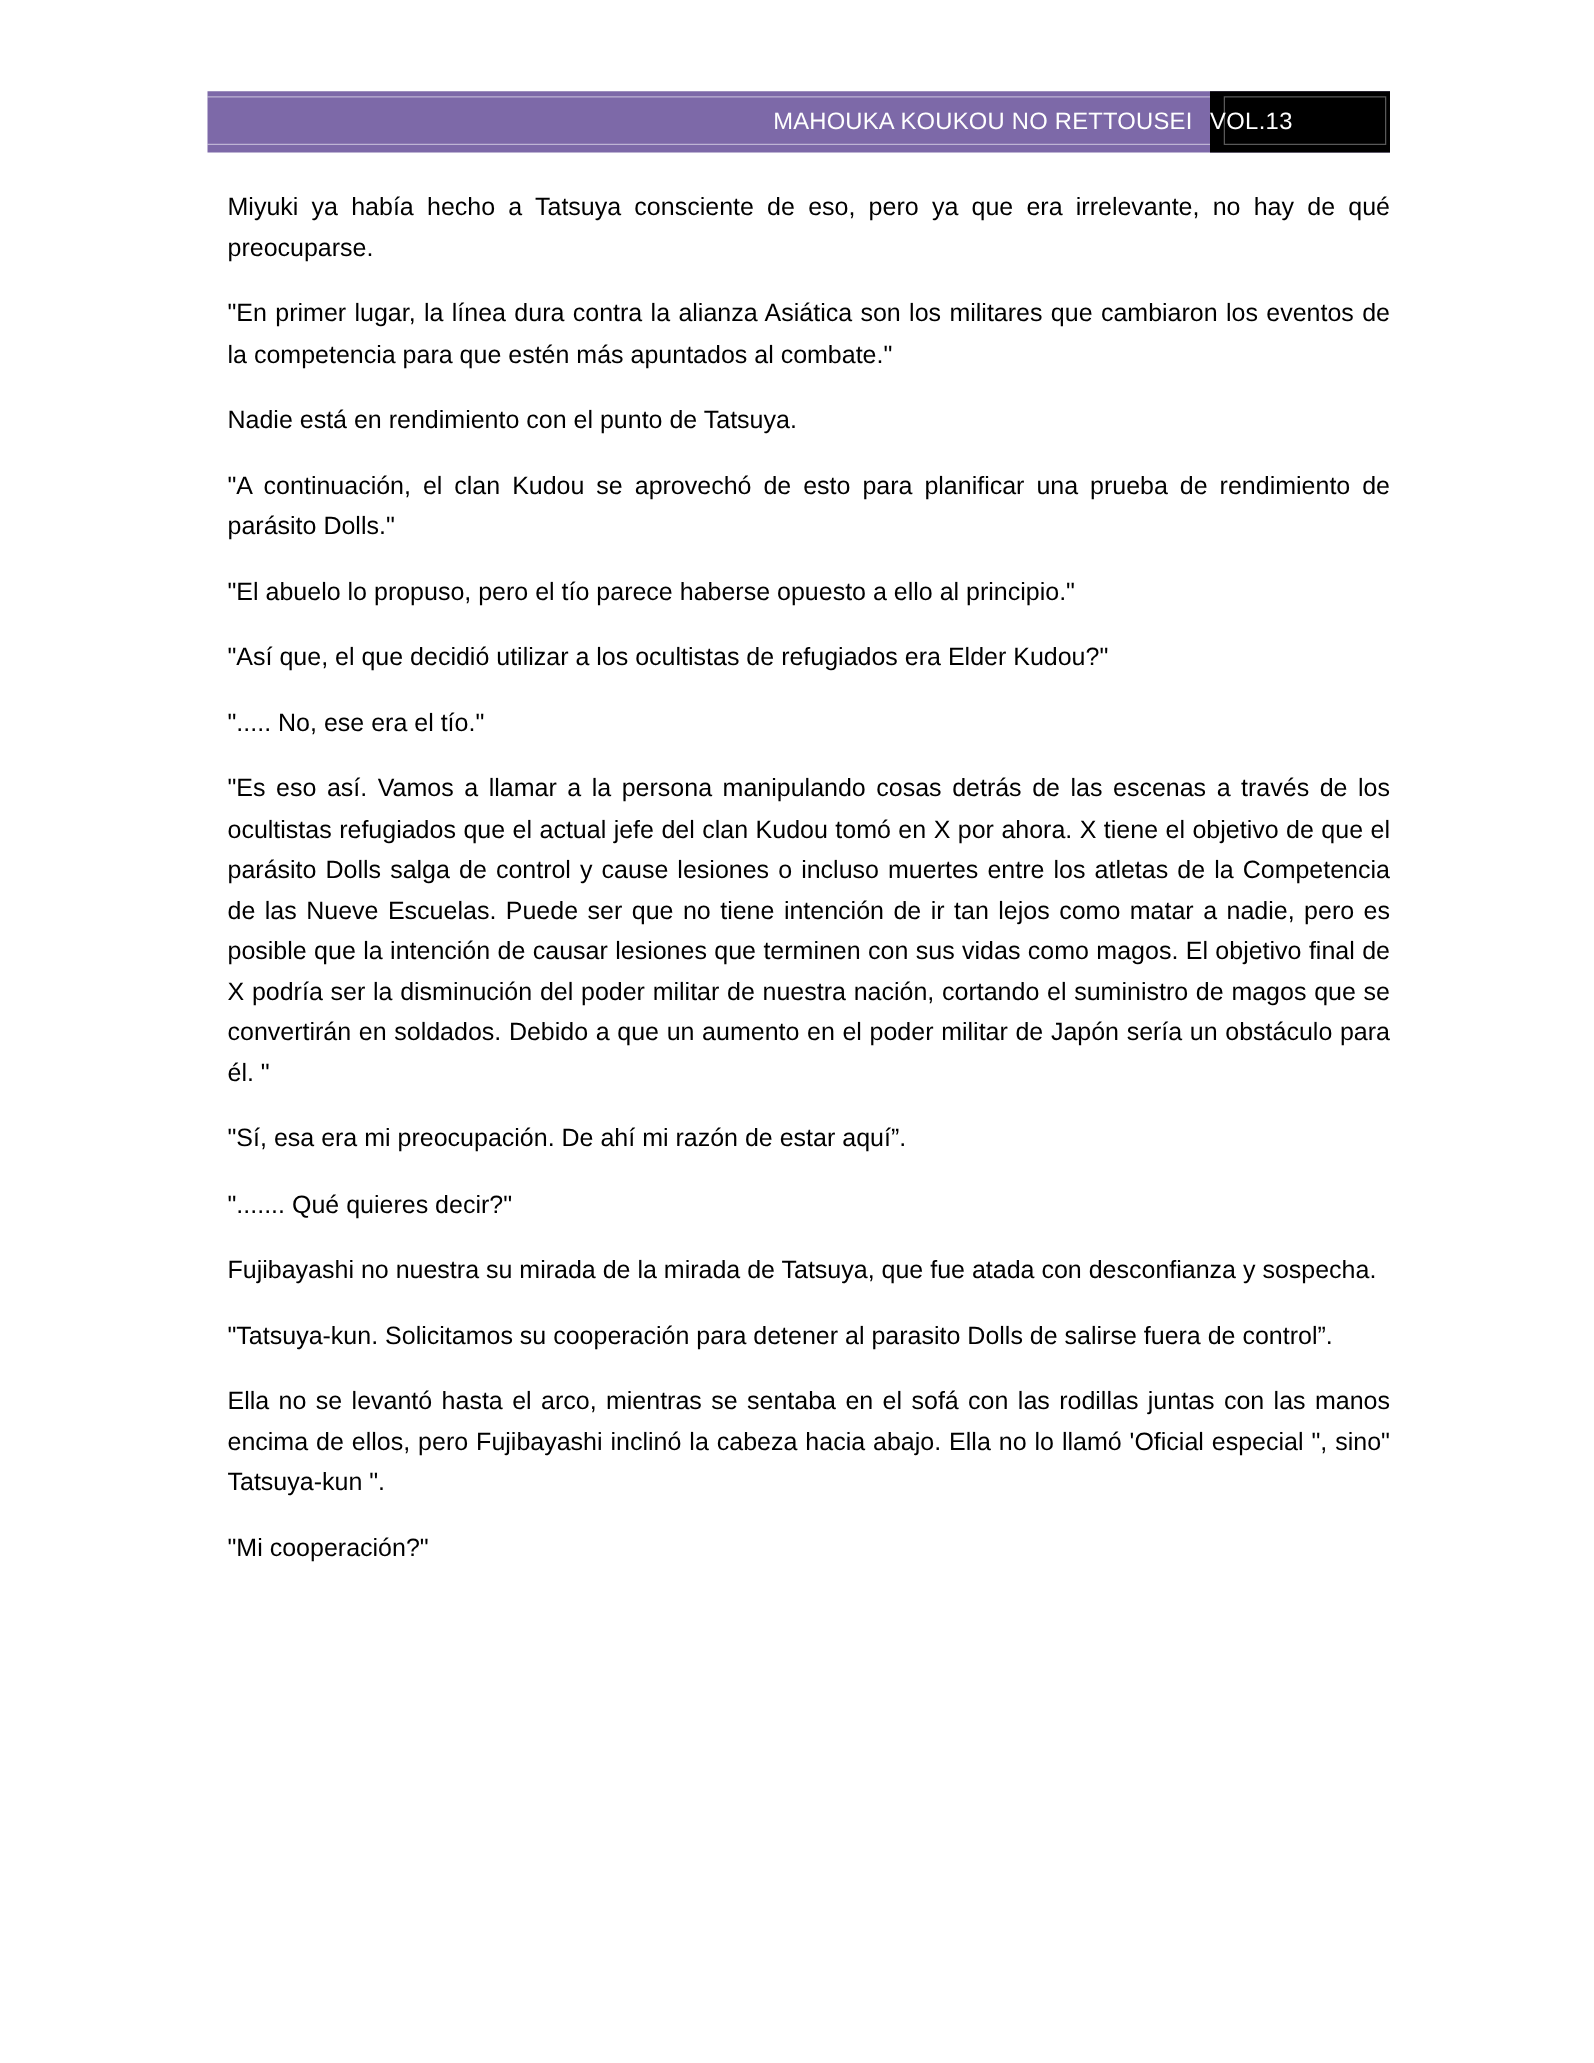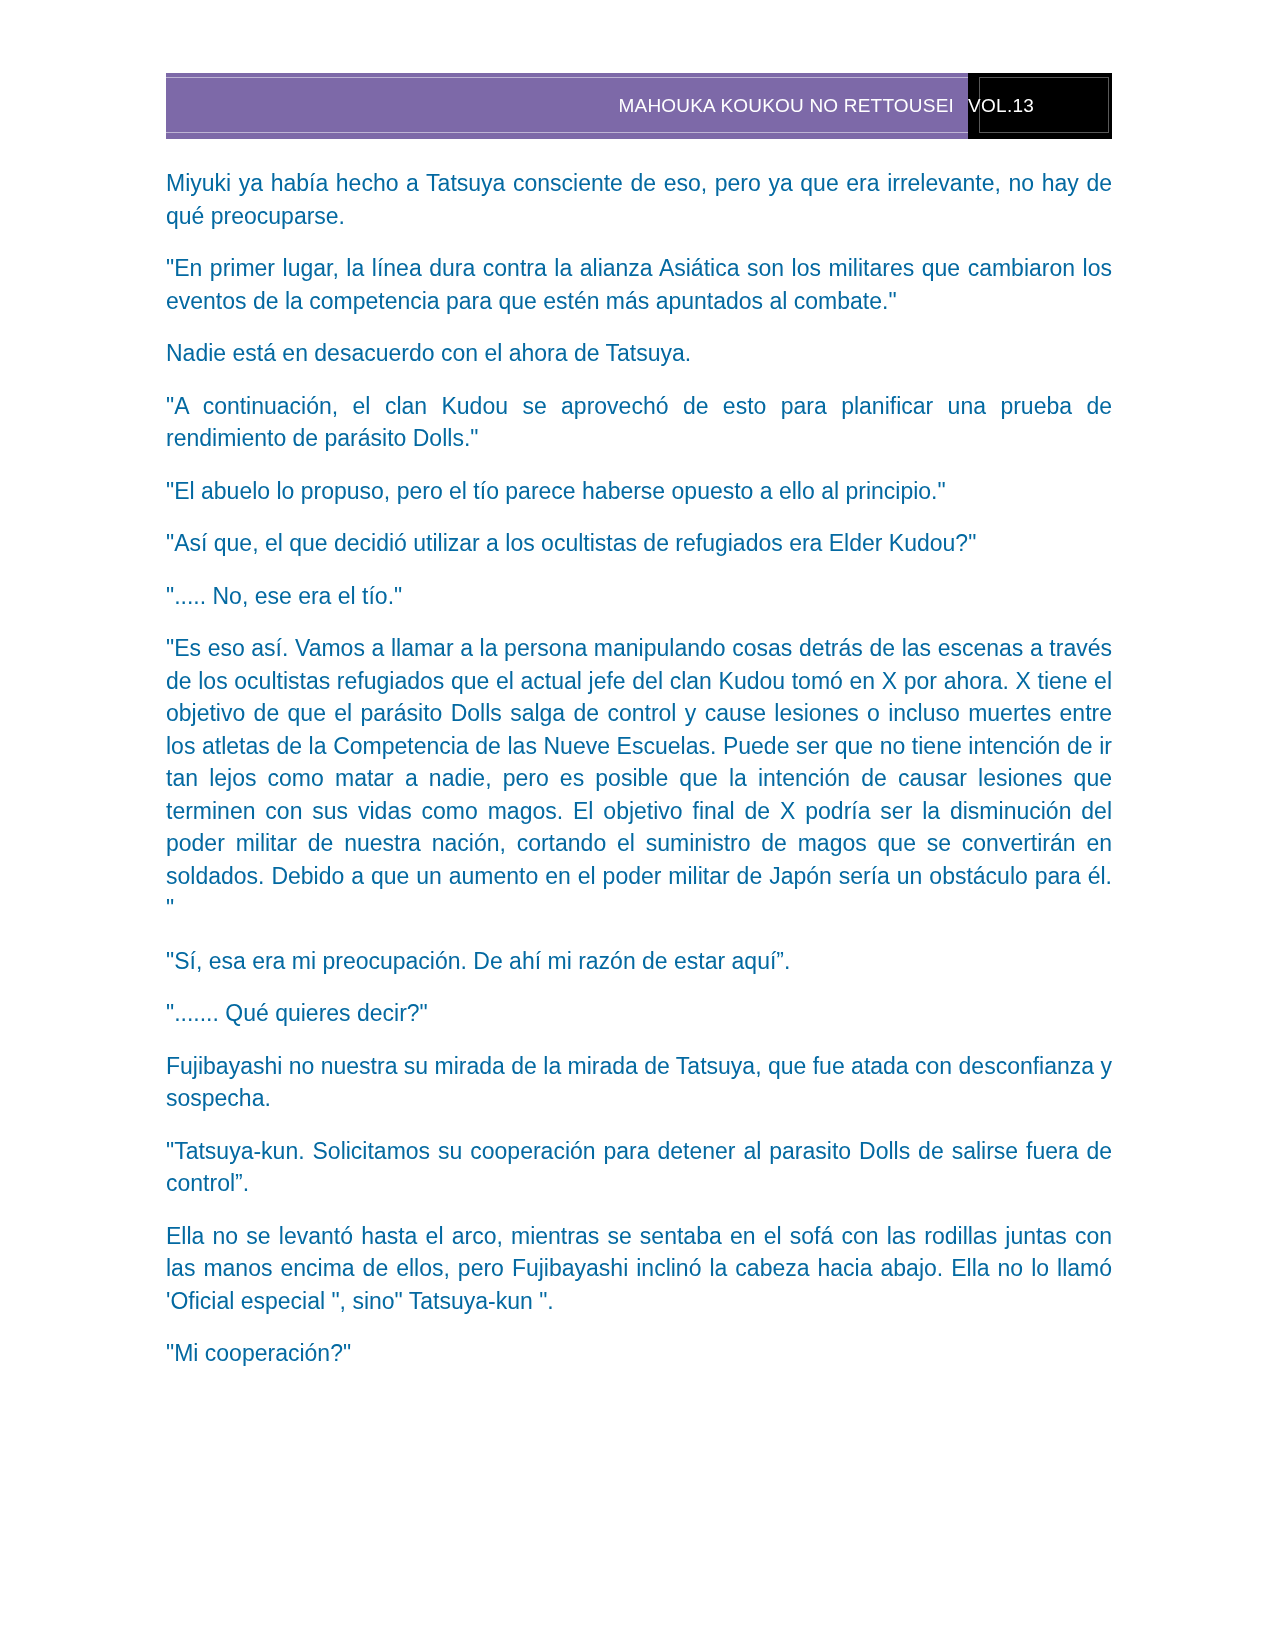--- a/index.html
+++ b/index.html
@@ -15,21 +15,21 @@
     background: #ffffff;
     font-family: "Liberation Sans", "DejaVu Sans", sans-serif;
     color: #1b1b1b;
     overflow: hidden;
     box-sizing: border-box;
     padding: 73px 163px 0 166px;
   }
   
   .header-bar {
     position: relative;
-    height: 66px;
+    height: 49px;
     background: var(--bar-color, #7D69A8);
     display: flex;
     align-items: stretch;
   }
   .header-bar .inner-frame {
     position: absolute;
     left: 0; right: 0; top: 4px; bottom: 6px;
     border-top: 1px solid rgba(255,255,255,0.5);
     border-bottom: 1px solid rgba(255,255,255,0.5);
     pointer-events: none;
@@ -63,45 +63,45 @@
     position: relative;
     color: var(--header-text-color, #ffffff);
     font-size: 19px;
     letter-spacing: 0.3px;
   }
   
   .doc-body {
     padding-top: 28px;
   }
   .doc-body p {
-    margin: 0 0 20px 0;
-    font-size: 23px;
+    margin: 0 0 20px 16px;
+    font-size: 20px;
     line-height: 32.5px;
     text-align: justify;
-    color: #0369a1;
+    color: #000000;
   }
 </style>
 </head>
 <body>
 
 <div class="page">
 
   <header class="header-bar">
     <span class="inner-frame"></span>
     <span class="header-title">MAHOUKA KOUKOU NO RETTOUSEI</span>
     <div class="vol-box">
       <span class="vol-frame"></span>
       <span class="vol-label">VOL.13</span>
     </div>
   </header>
 
   <main class="doc-body">
     <p>Miyuki ya había hecho a Tatsuya consciente de eso, pero ya que era irrelevante, no hay de qué preocuparse.</p>
     <p>"En primer lugar, la línea dura contra la alianza Asiática son los militares que cambiaron los eventos de la competencia para que estén más apuntados al combate."</p>
-    <p>Nadie está en desacuerdo con el ahora de Tatsuya.</p>
+    <p>Nadie está en rendimiento con el punto de Tatsuya.</p>
     <p>"A continuación, el clan Kudou se aprovechó de esto para planificar una prueba de rendimiento de parásito Dolls."</p>
     <p>"El abuelo lo propuso, pero el tío parece haberse opuesto a ello al principio."</p>
     <p>"Así que, el que decidió utilizar a los ocultistas de refugiados era Elder Kudou?"</p>
     <p>"..... No, ese era el tío."</p>
     <p>"Es eso así. Vamos a llamar a la persona manipulando cosas detrás de las escenas a través de los ocultistas refugiados que el actual jefe del clan Kudou tomó en X por ahora. X tiene el objetivo de que el parásito Dolls salga de control y cause lesiones o incluso muertes entre los atletas de la Competencia de las Nueve Escuelas. Puede ser que no tiene intención de ir tan lejos como matar a nadie, pero es posible que la intención de causar lesiones que terminen  con sus vidas como magos. El objetivo final de X podría ser la disminución del poder militar de nuestra nación, cortando el suministro de magos que se convertirán en soldados. Debido a que un aumento en el poder militar de Japón sería un obstáculo para él. "</p>
     <p>"Sí, esa era mi preocupación. De ahí mi razón de estar aquí”.</p>
     <p>"....... Qué quieres decir?"</p>
     <p>Fujibayashi no nuestra su mirada de la mirada de Tatsuya, que fue atada con desconfianza y sospecha.</p>
     <p>"Tatsuya-kun. Solicitamos su cooperación para detener al parasito Dolls de salirse fuera de control”.</p>
     <p>Ella no se levantó hasta el arco, mientras se sentaba en el sofá con las rodillas juntas con las manos encima de ellos, pero Fujibayashi inclinó la cabeza hacia abajo. Ella no lo llamó 'Oficial especial ", sino" Tatsuya-kun ".</p>

